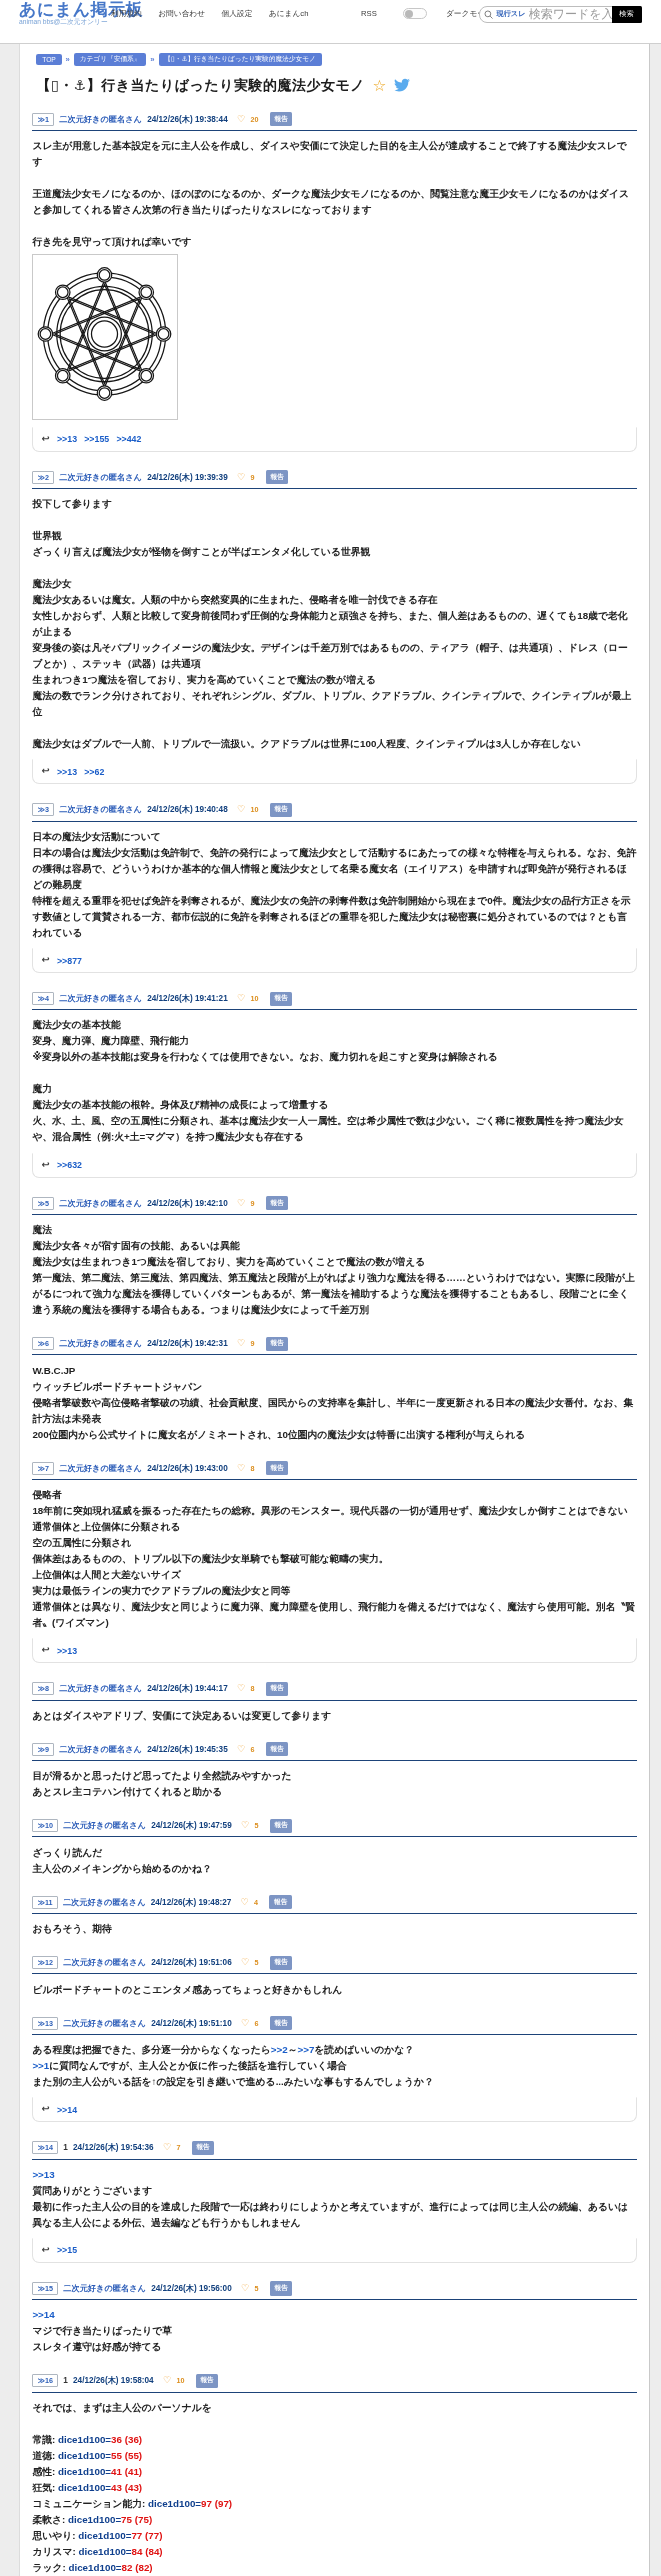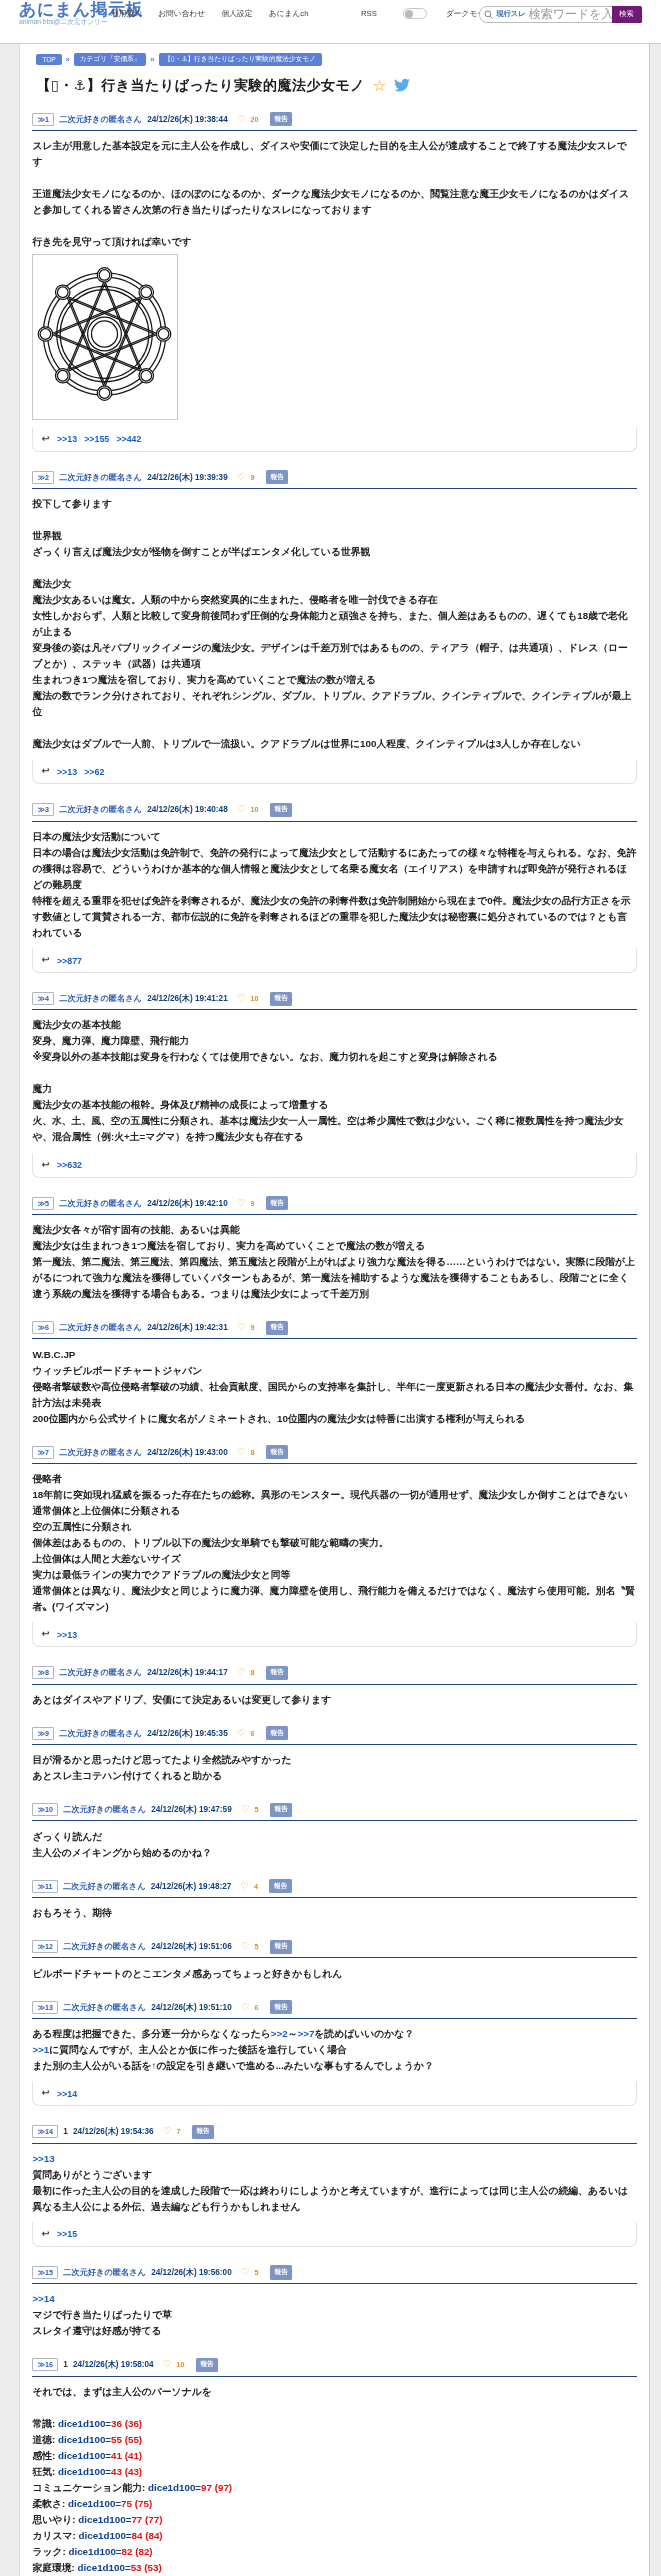--- a/index.html
+++ b/index.html
@@ -16,21 +16,21 @@
   .topnav { position:absolute; left:111px; top:9.3px; display:flex; gap:16.5px; font-size:7.7px; color:#3a3a3a; }
   .topnav span { cursor:pointer; }
   .dmode { position:absolute; left:361px; top:8.2px; display:flex; align-items:center; gap:19px; font-size:7.7px; color:#3a3a3a; }
   .toggle { width:24px; height:11.3px; border:0.5px solid #c7c7c7; border-radius:5.7px; background:#fdfdfd; position:relative; cursor:pointer; }
   .knob { position:absolute; left:1px; top:1px; width:8.2px; height:8.2px; border-radius:50%; background:#b9b9b9; }
   .searchbar { position:absolute; left:479px; top:5.7px; width:163px; height:17px; border:0.5px solid #bdbdbd; border-radius:8px; background:#fff; display:flex; align-items:center; }
   .searchbar .mag { margin:0 3.1px 0 4.1px; }
   .scope { color:#2d5fb8; font-size:7.2px; font-weight:bold; margin-right:3.1px; white-space:nowrap; cursor:pointer; }
   .searchbar input { border:none; outline:none; flex:1; min-width:0; font-size:12px; color:#444; }
   .searchbar input::placeholder { color:#9a9a9a; }
-  .search-btn { width:30px; height:17px; margin-right:-0.5px; background:#701a75; color:#fff; font-size:7.2px; border:none; border-radius:0 1.5px 1.5px 0; cursor:pointer; }
+  .search-btn { width:30px; height:17px; margin-right:-0.5px; background:#000000; color:#fff; font-size:7.2px; border:none; border-radius:0 1.5px 1.5px 0; cursor:pointer; }
   
   .main { margin-left:19px; width:631px; min-height:3063px; background:#fff;
           border-left:0.5px solid #dcdcdc; border-right:0.5px solid #c9c9c9; padding:6.2px 12.4px 0 12.4px; }
   .crumbs { display:flex; align-items:center; gap:4.1px; margin:3.1px 0 10.3px 4.1px; }
   .crumb { background:#5b7ed6; color:#fff; font-size:6.7px; padding:2.1px 5.7px; border-radius:2.1px; cursor:pointer; white-space:nowrap; }
   .crumb-sep { color:#5b7ed6; font-size:7.7px; font-weight:bold; }
   .thread-title { display:flex; align-items:center; gap:7.2px; margin:0 0 17.5px 4.1px; }
   .thread-title h1 { font-size:14px; color:#1d1d1d; letter-spacing:0.5px; }
   .fav-star { font-size:15.5px; color:#eda824; cursor:pointer; line-height:1; }
   
@@ -229,20 +229,21 @@
       <article class="post">
         <div class="post-head">
           <span class="pnum">≫5</span>
           <a class="pname">二次元好きの匿名さん</a>
           <span class="pdate">24/12/26(木) 19:42:10</span>
           <span class="pheart">♡</span>
           <span class="plikes">9</span>
           <button class="report">報告</button>
         </div>
         <div class="post-body">
+          <div class="line">魔法</div>
           <div class="line">魔法少女各々が宿す固有の技能、あるいは異能</div>
           <div class="line">魔法少女は生まれつき1つ魔法を宿しており、実力を高めていくことで魔法の数が増える</div>
           <div class="line">第一魔法、第二魔法、第三魔法、第四魔法、第五魔法と段階が上がればより強力な魔法を得る……というわけではない。実際に段階が上がるにつれて強力な魔法を獲得していくパターンもあるが、第一魔法を補助するような魔法を獲得することもあるし、段階ごとに全く違う系統の魔法を獲得する場合もある。つまりは魔法少女によって千差万別</div>
         </div>
       </article>
       <article class="post">
         <div class="post-head">
           <span class="pnum">≫6</span>
           <a class="pname">二次元好きの匿名さん</a>
           <span class="pdate">24/12/26(木) 19:42:31</span>

